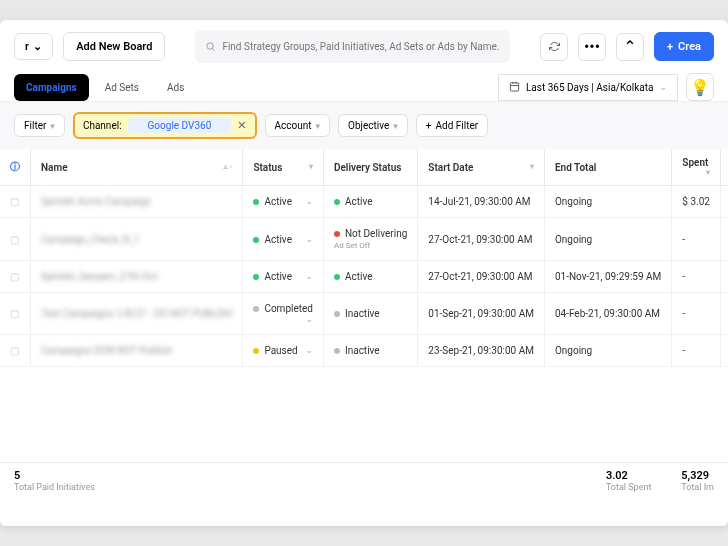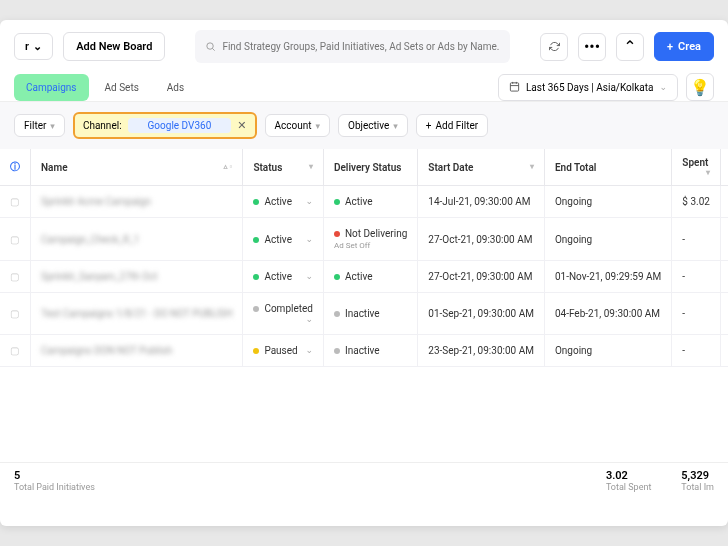--- a/index.html
+++ b/index.html
@@ -7,23 +7,23 @@
 .app{width:728px;height:506px;background:#fff;border-radius:6px;overflow:hidden;position:relative;box-shadow:0 2px 8px rgba(0,0,0,.1)}
 .topbar{display:flex;align-items:center;padding:10px 14px;gap:10px}
 .dd{display:inline-flex;align-items:center;gap:4px;font-size:11px;font-weight:600;padding:6px 10px;border:1px solid #e0e0e4;border-radius:6px;background:#fff;cursor:pointer}
 .btn{display:inline-flex;align-items:center;gap:5px;font-size:11px;font-weight:600;padding:7px 12px;border:1px solid #e0e0e4;border-radius:6px;background:#fff;cursor:pointer}
 .btn-primary{background:#2d6cf6;color:#fff;border-color:#2d6cf6}
 .search{flex:1;display:flex;align-items:center;gap:6px;background:#f5f5f8;border-radius:6px;padding:7px 10px;margin:0 20px}
 .search input{border:none;background:none;outline:none;font-size:10px;color:#888;flex:1}
 .iconbtn{width:28px;height:28px;border:1px solid #e0e0e4;border-radius:6px;display:inline-flex;align-items:center;justify-content:center;background:#fff;cursor:pointer}
 .tabs{display:flex;align-items:center;padding:0 14px;border-bottom:1px solid #eee;gap:4px}
 .tab{font-size:10px;color:#555;padding:8px 12px;cursor:pointer;border-radius:6px}
-.tab.active{color:#2d6cf6;background:#86efac;font-weight:400}
+.tab.active{color:#2d6cf6;background:#000000;font-weight:700}
 .tabs-right{margin-left:auto;display:flex;gap:8px;align-items:center}
-.daterange{font-size:10px;padding:6px 10px;border:1px solid #e0e0e4;border-radius:6px;display:flex;align-items:center;gap:6px}
+.daterange{font-size:10px;padding:6px 10px;border:1px solid #e0e0e4;border-radius:0;display:flex;align-items:center;gap:6px}
 .filters{display:flex;align-items:center;padding:10px 14px;gap:8px;background:#f8f8fa}
 .filterbtn{font-size:10px;padding:5px 9px;border:1px solid #e0e0e4;border-radius:6px;background:#fff;display:inline-flex;align-items:center;gap:4px;cursor:pointer}
 .chip{font-size:10px;padding:4px 8px;border:2px solid #f0a030;border-radius:6px;background:#fef9c3;display:inline-flex;align-items:center;gap:6px}
 .chip .val{color:#2d6cf6;background:#eaf1fe;padding:2px 20px;border-radius:4px}
 .chip .x{cursor:pointer;color:#666;font-size:11px}
 .table{overflow-x:auto}
 table{border-collapse:collapse;width:100%;font-size:10px}
 th{text-align:left;padding:8px 10px;color:#333;font-weight:600;border-bottom:1px solid #e8e8ec;border-right:1px solid #e8e8ec;background:#fff;white-space:nowrap}
 th .sort{float:right;color:#bbb;font-size:8px}
 td{padding:10px 10px;border-bottom:1px solid #f0f0f4;border-right:1px solid #f0f0f4;white-space:nowrap;color:#333}

